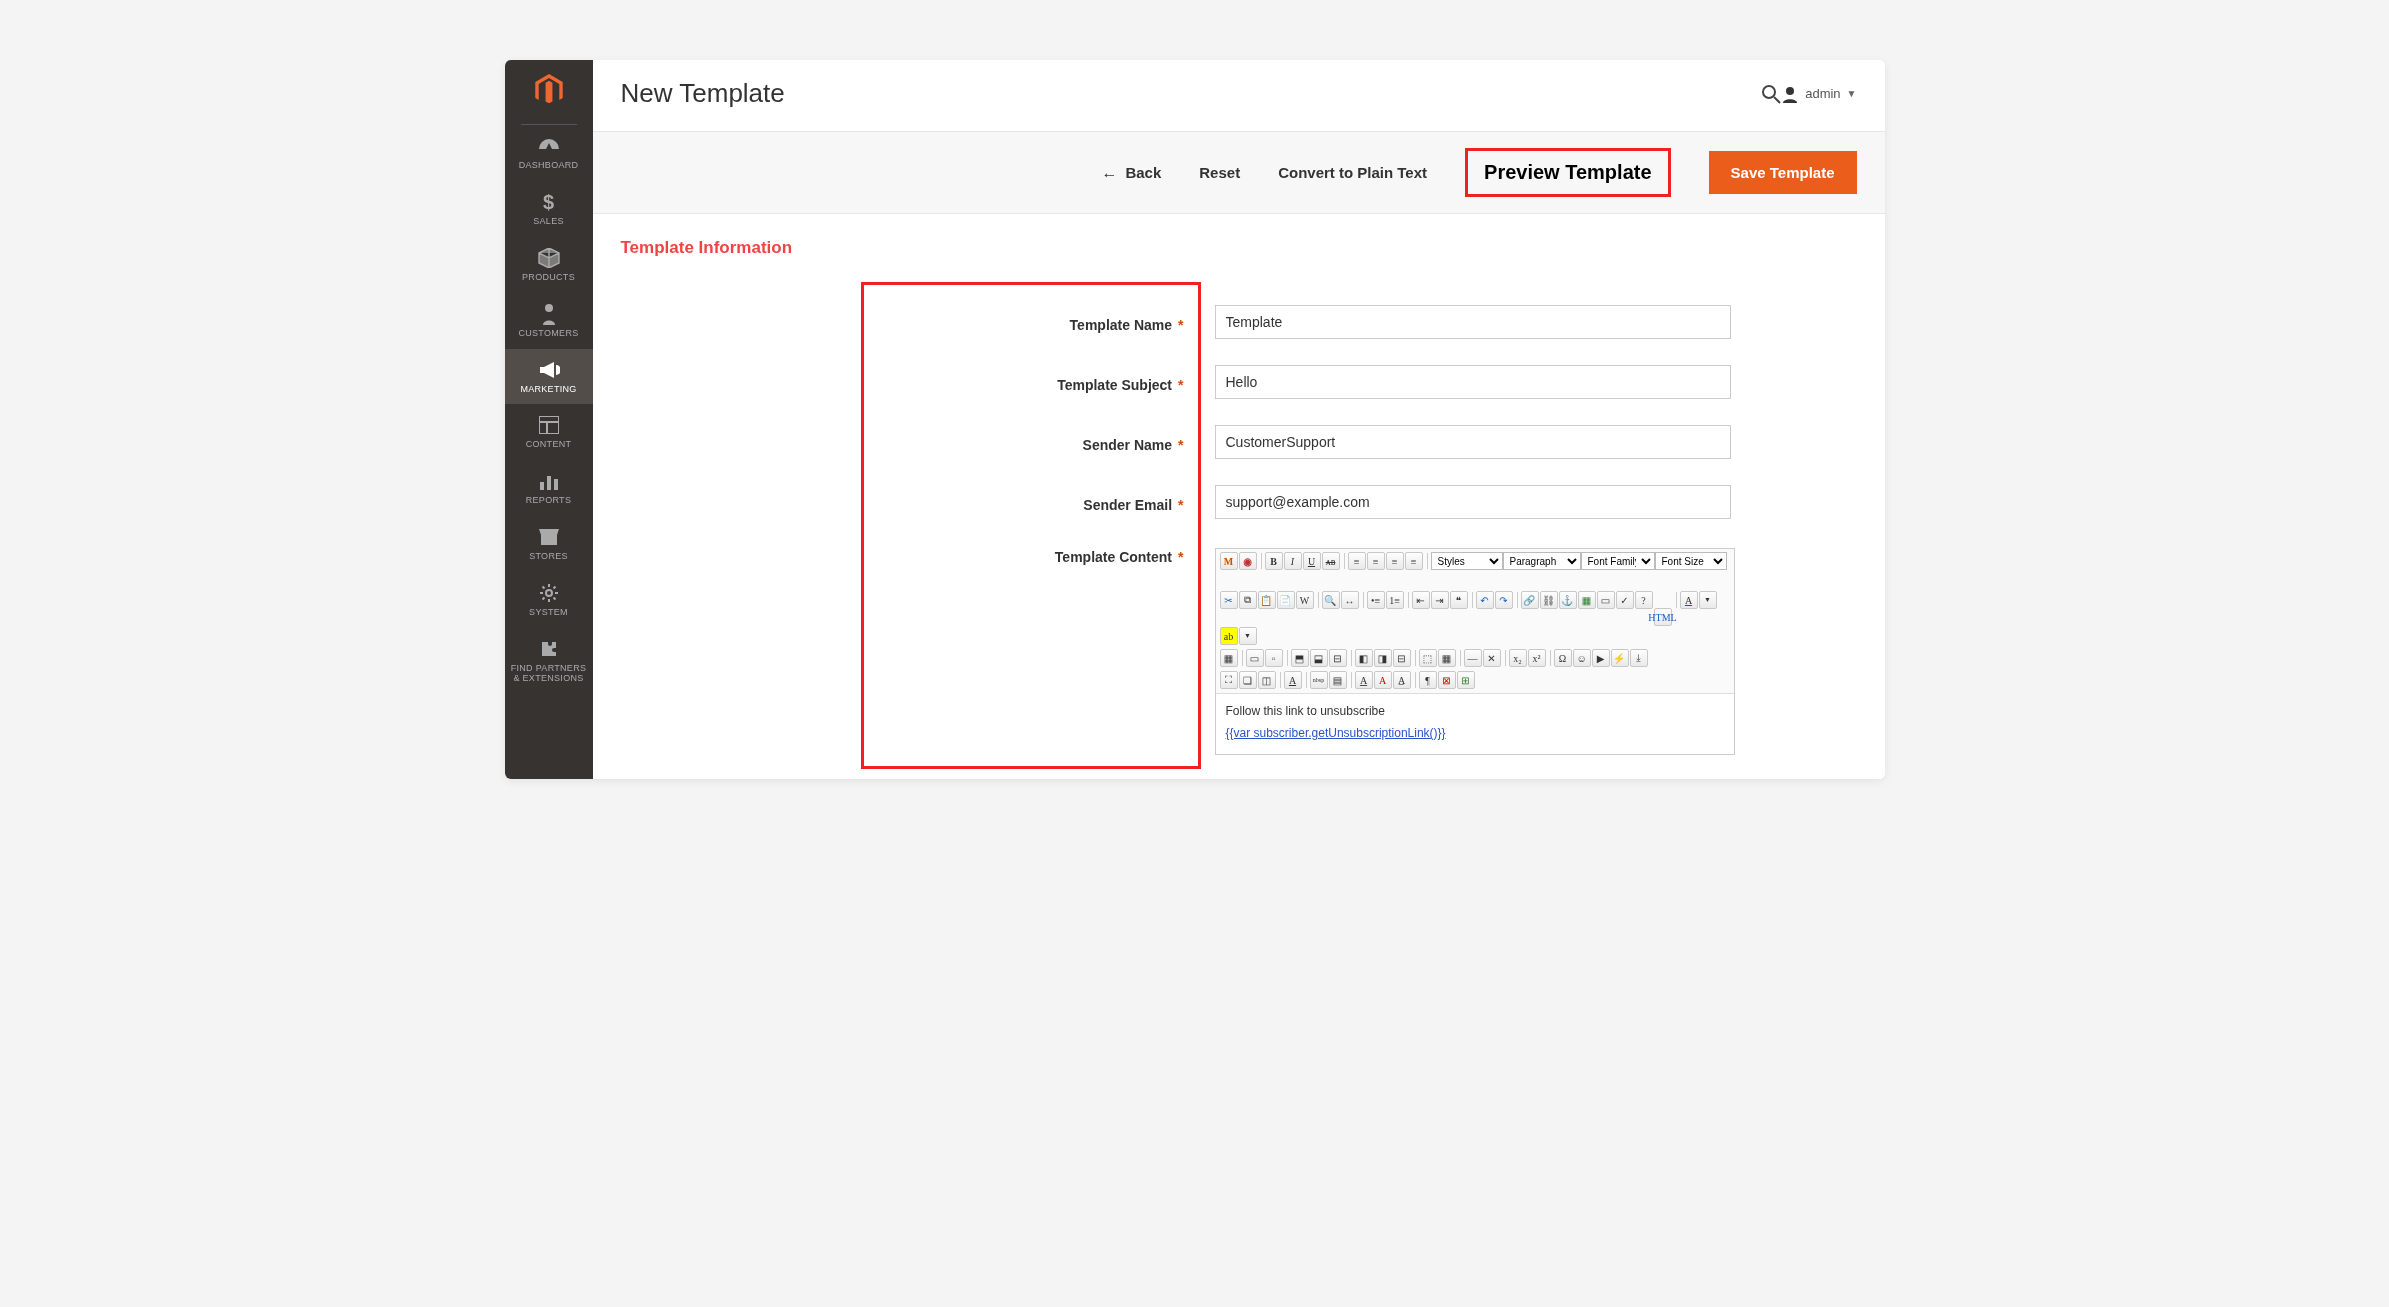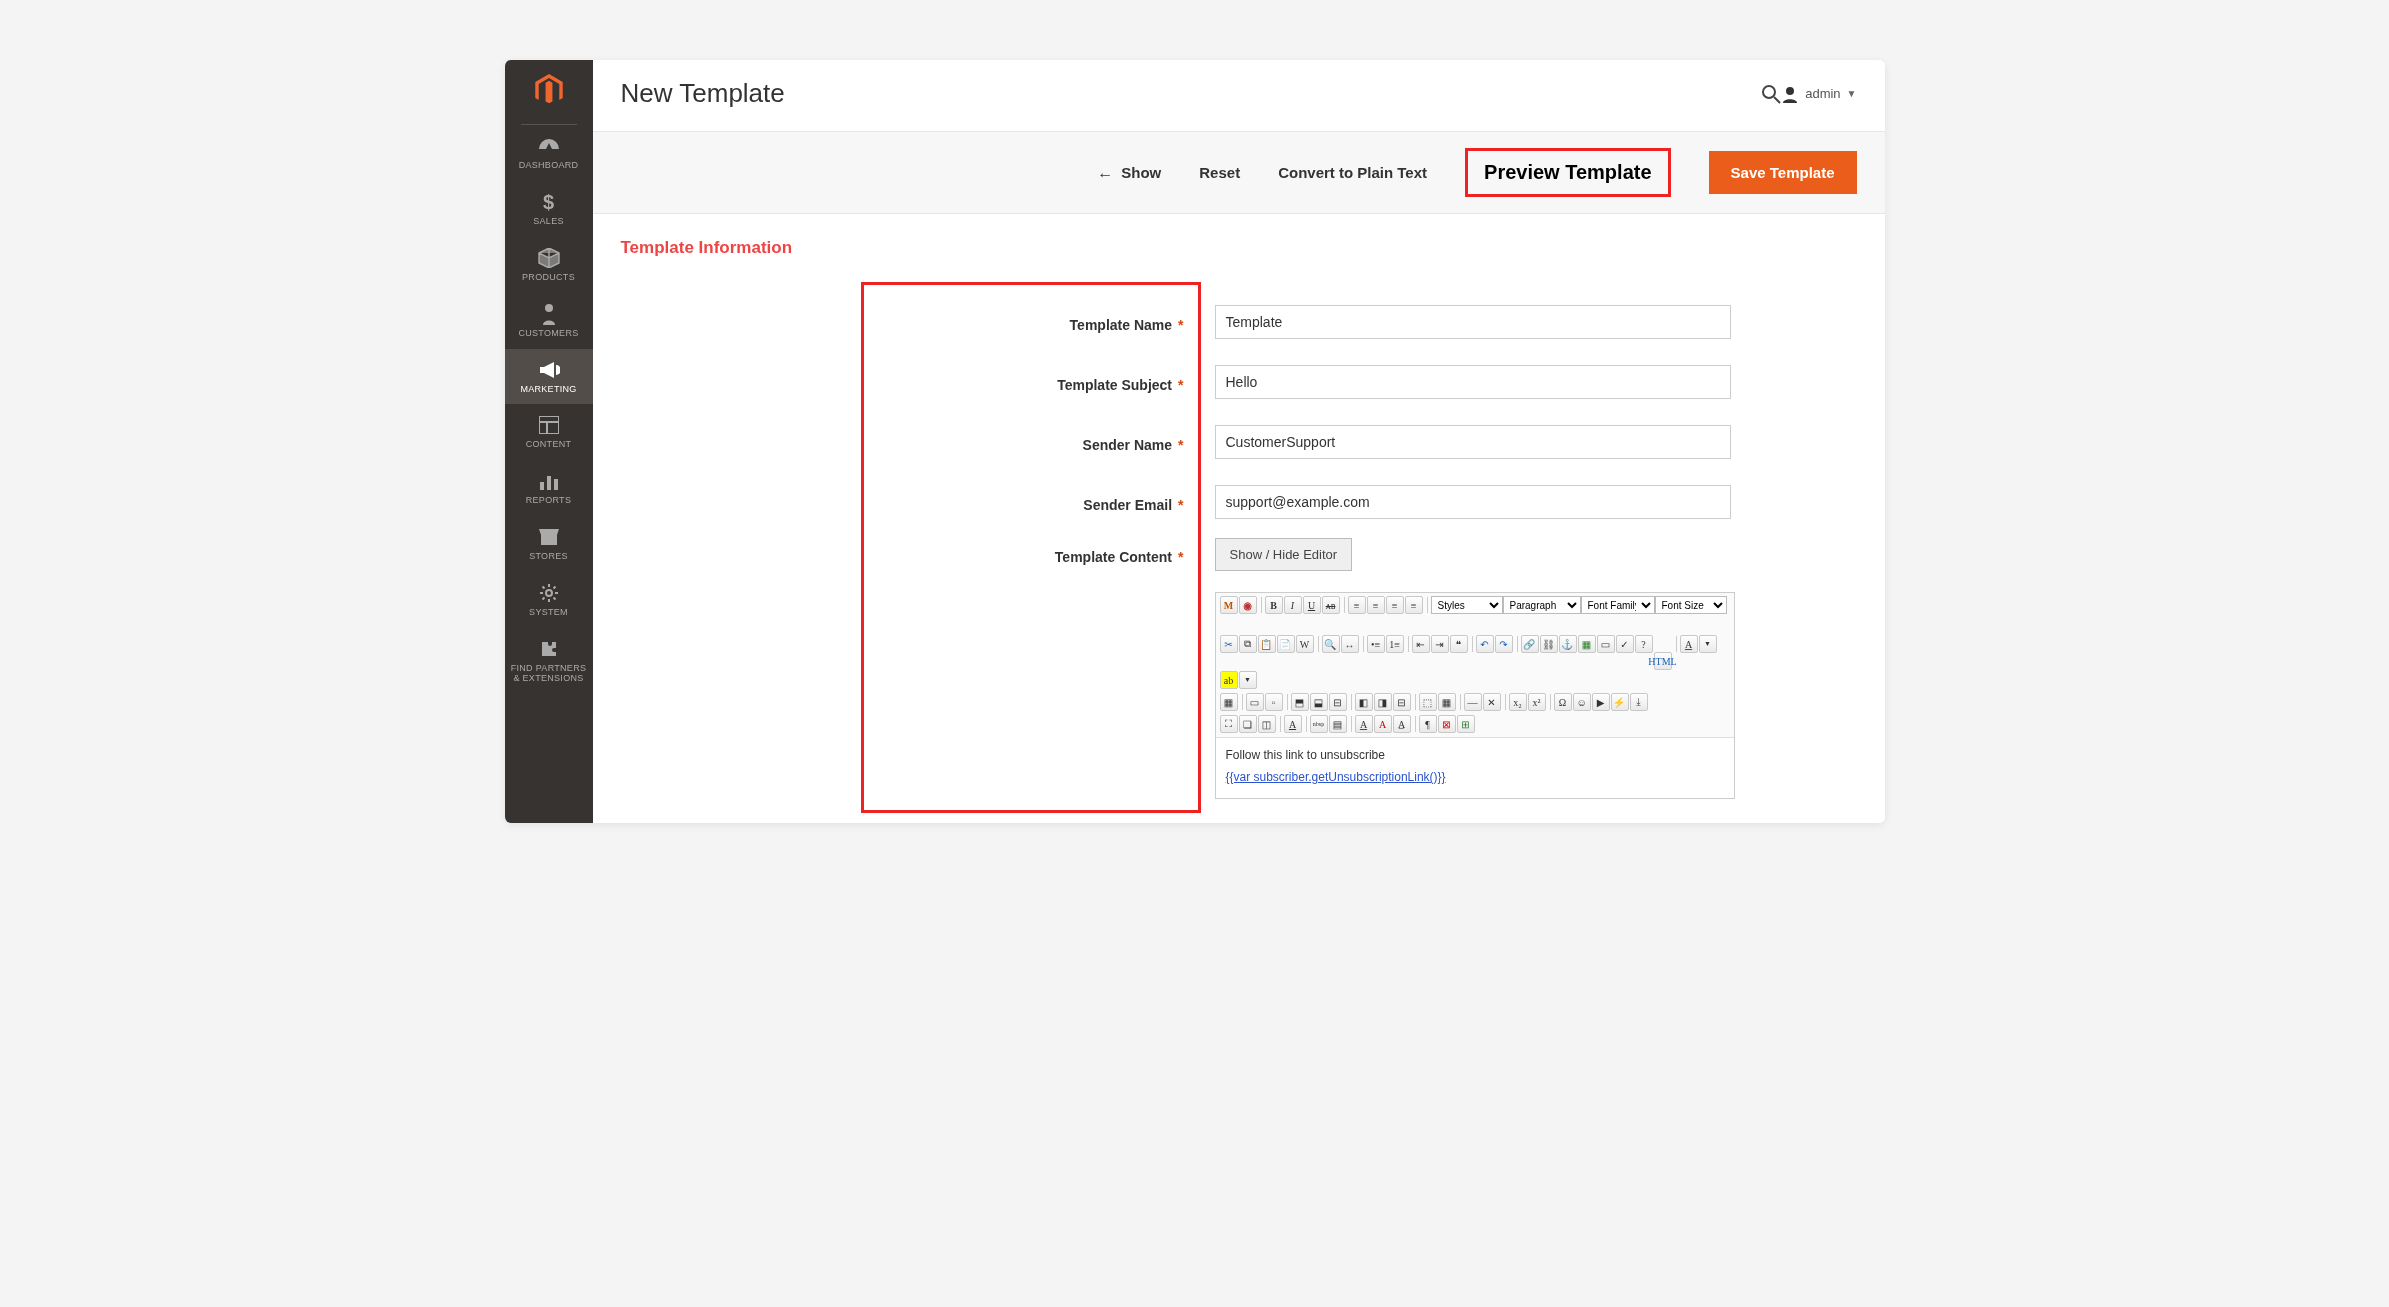--- a/index.html
+++ b/index.html
@@ -379,21 +379,21 @@
           </span>
           <span>admin</span>
           <span class="caret">▼</span>
         </div>
       </div>
     </div>
 
     <div class="actions-bar">
       <button class="action-link">
         <span class="back-arrow">←</span>
-        <span>Show</span>
+        <span>Back</span>
       </button>
       <button class="action-link">Reset</button>
       <button class="action-link">Convert to Plain Text</button>
       <button class="preview-btn">Preview Template</button>
       <button class="save-btn">Save Template</button>
     </div>
 
     <div class="form-wrap">
       <div class="section-title">Template Information</div>
 
@@ -428,23 +428,20 @@
             </div>
           <div class="row-h">
               <input class="text-input" value="Hello" style="">
             </div>
           <div class="row-h">
               <input class="text-input" value="CustomerSupport" style="">
             </div>
           <div class="row-h">
               <input class="text-input" value="support@example.com" style="">
             </div>
-          <div class="row-h last-label" style="height:44px;">
-            <button class="show-hide">Show / Hide Editor</button>
-          </div>
 
           <div class="editor-box">
             <div class="editor-toolbar">
 
               <span class="tb-btn m">M</span>
               <span class="tb-btn m" style="color:#b33;">◉</span>
               <span class="tb-sep"></span>
               <span class="tb-btn">
                   <b>B</b>
                 </span>

